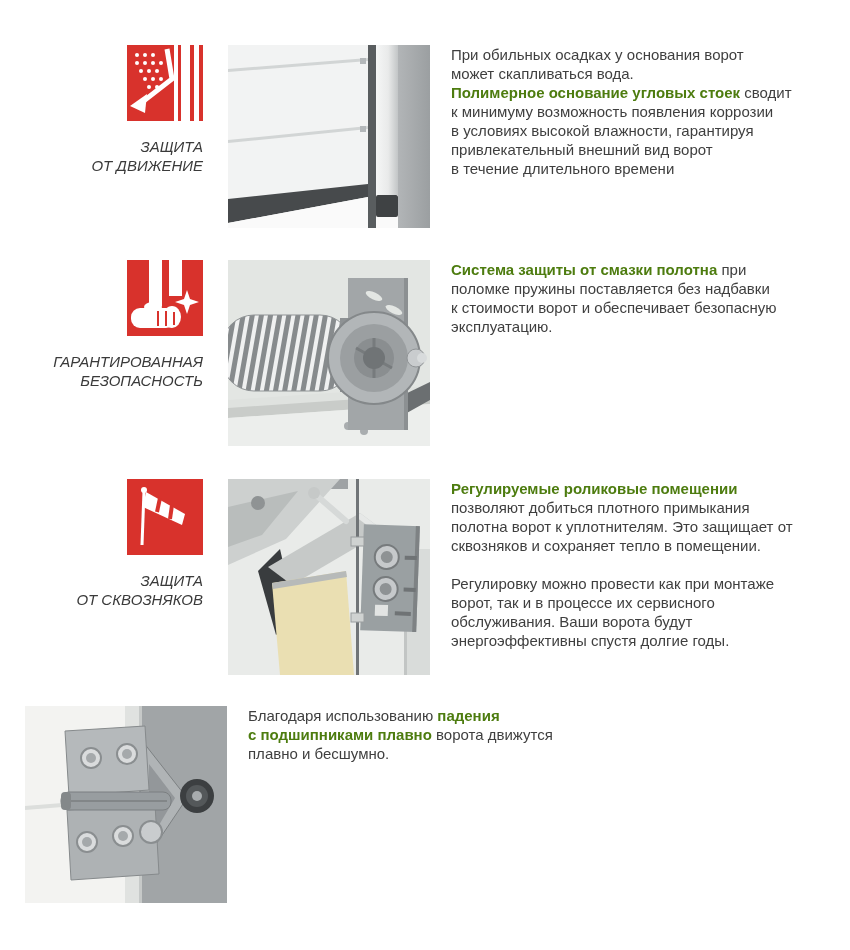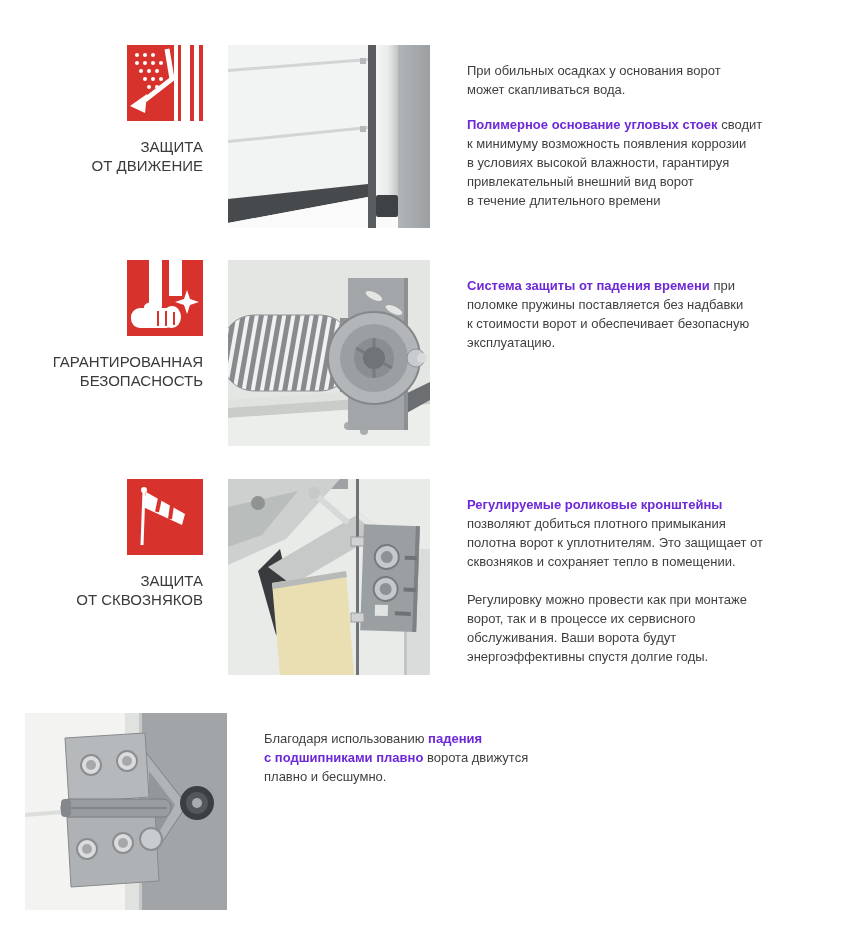--- a/index.html
+++ b/index.html
@@ -5,26 +5,26 @@
   html,body{margin:0;padding:0;background:#ffffff;}
   body{width:850px;height:950px;overflow:hidden;font-family:"Liberation Sans",sans-serif;}
   .page{position:relative;width:850px;height:950px;background:#fff;padding-top:45px;box-sizing:border-box;}
   .row{display:flex;align-items:flex-start;}
   .row-1{margin-bottom:32px;}
   .row-2{margin-bottom:33px;}
   .row-3{margin-bottom:31px;}
   .icon-cell{flex:0 0 203px;width:203px;display:flex;flex-direction:column;align-items:flex-end;}
   .icon-badge{width:76px;height:76px;}
   .icon-badge svg{display:block;}
-  .icon-label{margin-top:16px;text-align:right;font-size:15px;line-height:19px;color:#3a3a3a;white-space:nowrap;}
+  .icon-label{margin-top:16px;text-align:right;font-size:15px;line-height:19px;color:#3a3a3a;white-space:nowrap;font-style:italic;}
   .photo-cell{flex:0 0 202px;margin-left:25px;}
   .photo-cell svg{display:block;}
   .text-cell{flex:1;margin-left:21px;padding-top:0;}
-  .para{margin:16px;font-size:13px;line-height:19px;color:#3f3f3f;white-space:nowrap;}
-  .para strong{color:#6d28d9;font-weight:700;}
+  .para{margin:0;font-size:15px;line-height:19px;color:#3f3f3f;white-space:nowrap;}
+  .para strong{color:#4d7c0f;font-weight:700;}
   .spaced{margin-top:19px;}
 </style>
 </head>
 <body>
 
 <div class="page">
 
   <section class="row row-1">
     <div class="icon-cell">
       <div class="icon-badge">
@@ -138,21 +138,21 @@
         <circle cx="146" cy="98" r="34" fill="#9b9fa1"></circle>
         <circle cx="146" cy="98" r="20" fill="#8a8e90"></circle>
         <line x1="146" y1="78" x2="146" y2="118" stroke="#777b7d" stroke-width="3"></line>
         <line x1="128" y1="88" x2="164" y2="108" stroke="#777b7d" stroke-width="3"></line>
         <circle cx="146" cy="98" r="11" fill="#707476"></circle>
         <circle cx="188" cy="98" r="9" fill="#c9ccce" stroke="#909496"></circle>
         <circle cx="194" cy="98" r="5" fill="#d8dbdc"></circle>
       </svg>
     </div>
     <div class="text-cell">
-      <p class="para"><strong>Система защиты от падения времени</strong> при<br>поломке пружины поставляется без надбавки<br>к стоимости ворот и обеспечивает безопасную<br>эксплуатацию.</p>
+      <p class="para"><strong>Система защиты от смазки полотна</strong> при<br>поломке пружины поставляется без надбавки<br>к стоимости ворот и обеспечивает безопасную<br>эксплуатацию.</p>
     </div>
   </section>
 
   <section class="row row-3">
     <div class="icon-cell">
       <div class="icon-badge">
         <svg width="76" height="76" viewBox="0 0 76 76">
           <rect width="76" height="76" fill="#d8322c"></rect>
           <line x1="17" y1="12" x2="15" y2="66" stroke="#fff" stroke-width="3"></line>
           <circle cx="17" cy="11" r="3" fill="#fff"></circle>
@@ -193,21 +193,21 @@
           <circle cx="158" cy="110" r="6" fill="#8e9294"></circle>
           <rect x="148" y="126" width="13" height="11" fill="#e2e4e3"></rect>
         </g>
         <rect x="123" y="58" width="13" height="9" fill="#cfd2d1" stroke="#9a9e9f"></rect>
         <rect x="123" y="134" width="13" height="9" fill="#cfd2d1" stroke="#9a9e9f"></rect>
         <line x1="88" y1="16" x2="118" y2="42" stroke="#d6d9d8" stroke-width="6" stroke-linecap="round"></line>
         <circle cx="86" cy="14" r="6" fill="#c6c9c8"></circle>
       </svg>
     </div>
     <div class="text-cell">
-      <p class="para"><strong>Регулируемые роликовые кронштейны</strong><br>позволяют добиться плотного примыкания<br>полотна ворот к уплотнителям. Это защищает от<br>сквозняков и сохраняет тепло в помещении.</p>
+      <p class="para"><strong>Регулируемые роликовые помещении</strong><br>позволяют добиться плотного примыкания<br>полотна ворот к уплотнителям. Это защищает от<br>сквозняков и сохраняет тепло в помещении.</p>
       <p class="para spaced">Регулировку можно провести как при монтаже<br>ворот, так и в процессе их сервисного<br>обслуживания. Ваши ворота будут<br>энергоэффективны спустя долгие годы.</p>
     </div>
   </section>
 
   <section class="row row-4">
     <div class="photo-cell">
       <svg width="202" height="197" viewBox="0 0 202 197">
         <rect width="202" height="197" fill="#a1a5a7"></rect>
         <rect x="0" y="0" width="108" height="197" fill="#f3f3f1"></rect>
         <rect x="100" y="0" width="16" height="197" fill="#e0e2e0"></rect>

